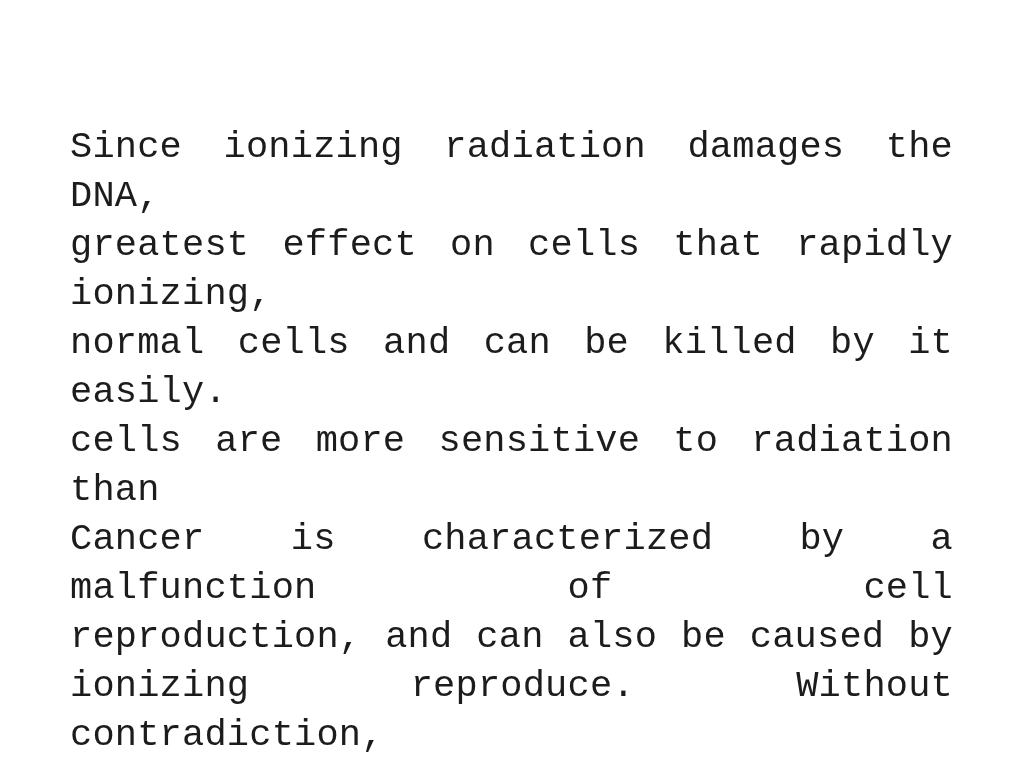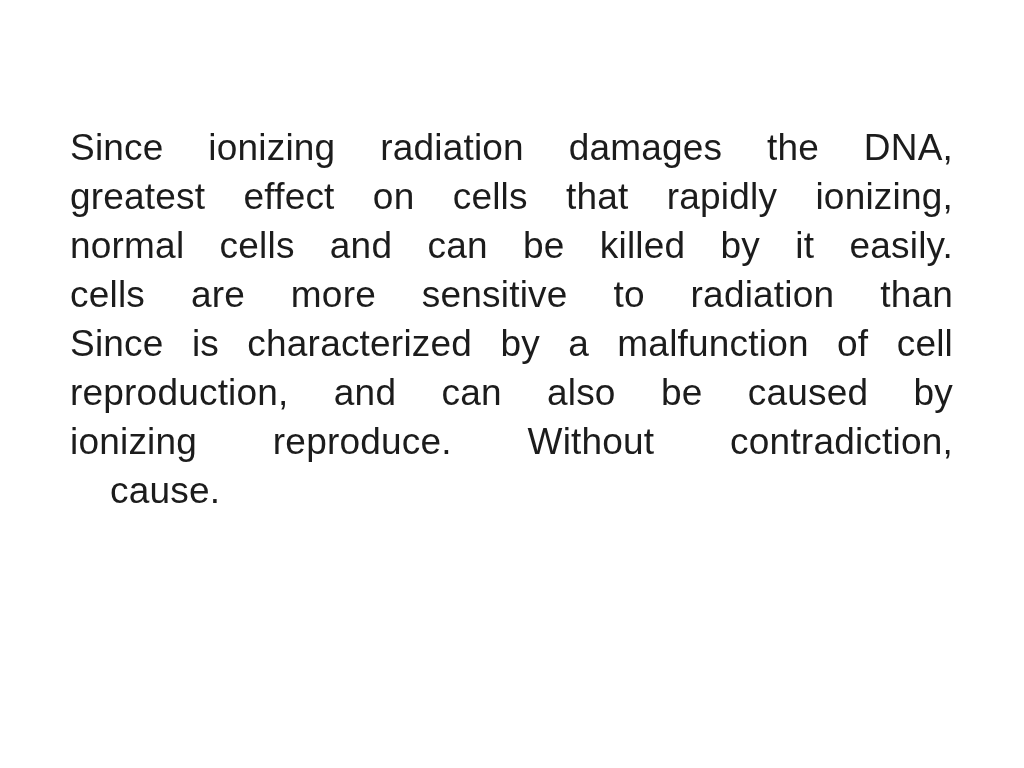--- a/index.html
+++ b/index.html
@@ -6,21 +6,21 @@
     margin: 0;
     padding: 0;
     background: #ffffff;
   }
   .slide {
     position: relative;
     width: 1024px;
     height: 768px;
     background: #ffffff;
     overflow: hidden;
-    font-family: Liberation Sans, sans-serif;
+    font-family: Liberation Mono, monospace;
   }
   .text-block {
     position: absolute;
     top: 123px;
     left: 70px;
     width: 883px;
     color: #1c1c1c;
     font-size: 37px;
     line-height: 49px;
     letter-spacing: 0.2px;
@@ -37,18 +37,18 @@
 </style>
 </head>
 <body>
 
 <div class="slide">
   <div class="text-block" style="color: rgb(28, 28, 28);">
       <div class="text-line">Since ionizing radiation damages the DNA,</div>
       <div class="text-line">greatest effect on cells that rapidly ionizing,</div>
       <div class="text-line">normal cells and can be killed by it easily.</div>
       <div class="text-line">cells are more sensitive to radiation than</div>
-      <div class="text-line">Since is characterized by a malfunction of cell</div>
+      <div class="text-line">Cancer is characterized by a malfunction of cell</div>
       <div class="text-line">reproduction, and can also be caused by</div>
       <div class="text-line">ionizing reproduce. Without contradiction,</div>
       <div class="text-line last">cause.</div>
     </div>
 </div>
 
 </body></html>

